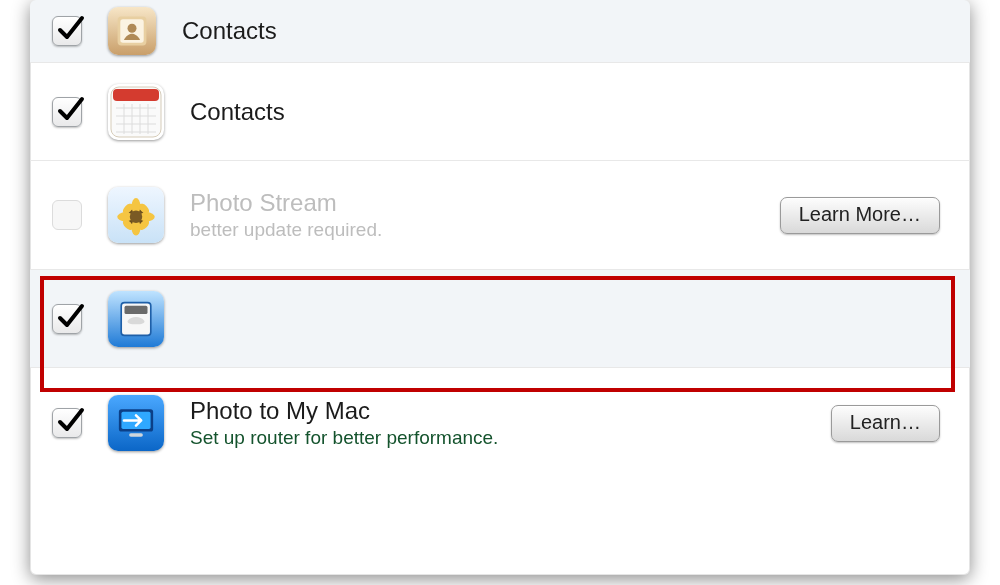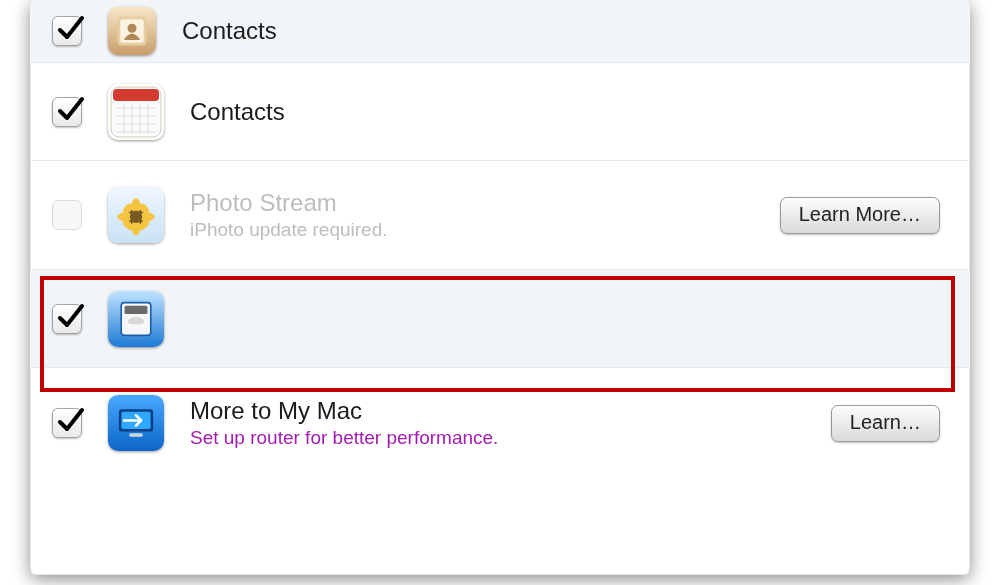--- a/index.html
+++ b/index.html
@@ -32,21 +32,21 @@
     border-color:#dcdcdc;background:#f7f7f7;box-shadow:none;
   }
   .checkbox .tick{position:absolute;left:2px;top:-3px;}
   .icon{
     width:56px;height:56px;flex:0 0 56px;border-radius:10px;margin-right:26px;
     display:flex;align-items:center;justify-content:center;
     box-shadow:0 1px 3px rgba(0,0,0,0.4);
   }
   .row.first .icon{width:48px;height:48px;flex:0 0 48px;margin-right:26px;}
   .textcol{flex:1;display:flex;flex-direction:column;justify-content:center;font-size:24px;color:#1b1b1b;}
-  .textcol .sub{font-size:19px;color:#a21caf;margin-top:2px;}
+  .textcol .sub{font-size:19px;color:#14532d;margin-top:2px;}
   .disabled-text .textcol, .disabled-text .textcol .sub{color:#bdbdbd;}
   .aquabtn{
     font-size:20px;color:#222;
     padding:5px 18px 7px;
     border:1px solid #9a9a9a;border-radius:7px;
     background:linear-gradient(#fdfdfd,#d9d9d9);
     box-shadow:inset 0 1px 0 #fff,0 1px 2px rgba(0,0,0,0.25);
     cursor:default;white-space:nowrap;
   }
   .highlight{
@@ -127,21 +127,21 @@
               <ellipse cx="19" cy="21" rx="7" ry="4" transform="rotate(-45 19 21)"></ellipse>
               <ellipse cx="37" cy="21" rx="7" ry="4" transform="rotate(45 37 21)"></ellipse>
               <ellipse cx="19" cy="39" rx="7" ry="4" transform="rotate(45 19 39)"></ellipse>
               <ellipse cx="37" cy="39" rx="7" ry="4" transform="rotate(-45 37 39)"></ellipse>
             </g>
             <circle cx="28" cy="30" r="7" fill="#7a5a24"></circle>
           </svg>
     </div>
     <div class="textcol">
       <span>Photo Stream</span>
-      <span class="sub">iPhoto update required.</span>
+      <span class="sub">better update required.</span>
     </div>
     <div class="aquabtn">Learn More…</div>
   </div>
 
   <div class="row alt">
     <div class="checkbox">
       <svg class="tick" width="30" height="30" viewBox="0 0 30 30">
             <path d="M5 16 L12 23 L27 4" stroke="#000" stroke-width="4" fill="none" stroke-linecap="round" stroke-linejoin="round"></path>
           </svg>
     </div>
@@ -162,21 +162,21 @@
     </div>
     <div class="icon ic-btmm">
       <svg viewBox="0 0 56 56" width="48" height="48">
             <rect x="8" y="12" width="40" height="26" rx="3" fill="#0b3f87"></rect>
             <rect x="11" y="15" width="34" height="20" rx="2" fill="#2fa8ff"></rect>
             <rect x="20" y="40" width="16" height="4" rx="2" fill="#cfd6dc"></rect>
             <path d="M14 25h20l-6-6m6 6l-6 6" stroke="#fff" stroke-width="3" fill="none" stroke-linecap="round" stroke-linejoin="round"></path>
           </svg>
     </div>
     <div class="textcol">
-      <span>More to My Mac</span>
+      <span>Photo to My Mac</span>
       <span class="sub">Set up router for better performance.</span>
     </div>
     <div class="aquabtn">Learn…</div>
   </div>
 
 </div>
 <div class="highlight"></div>
 </div>
 
 </body></html>

